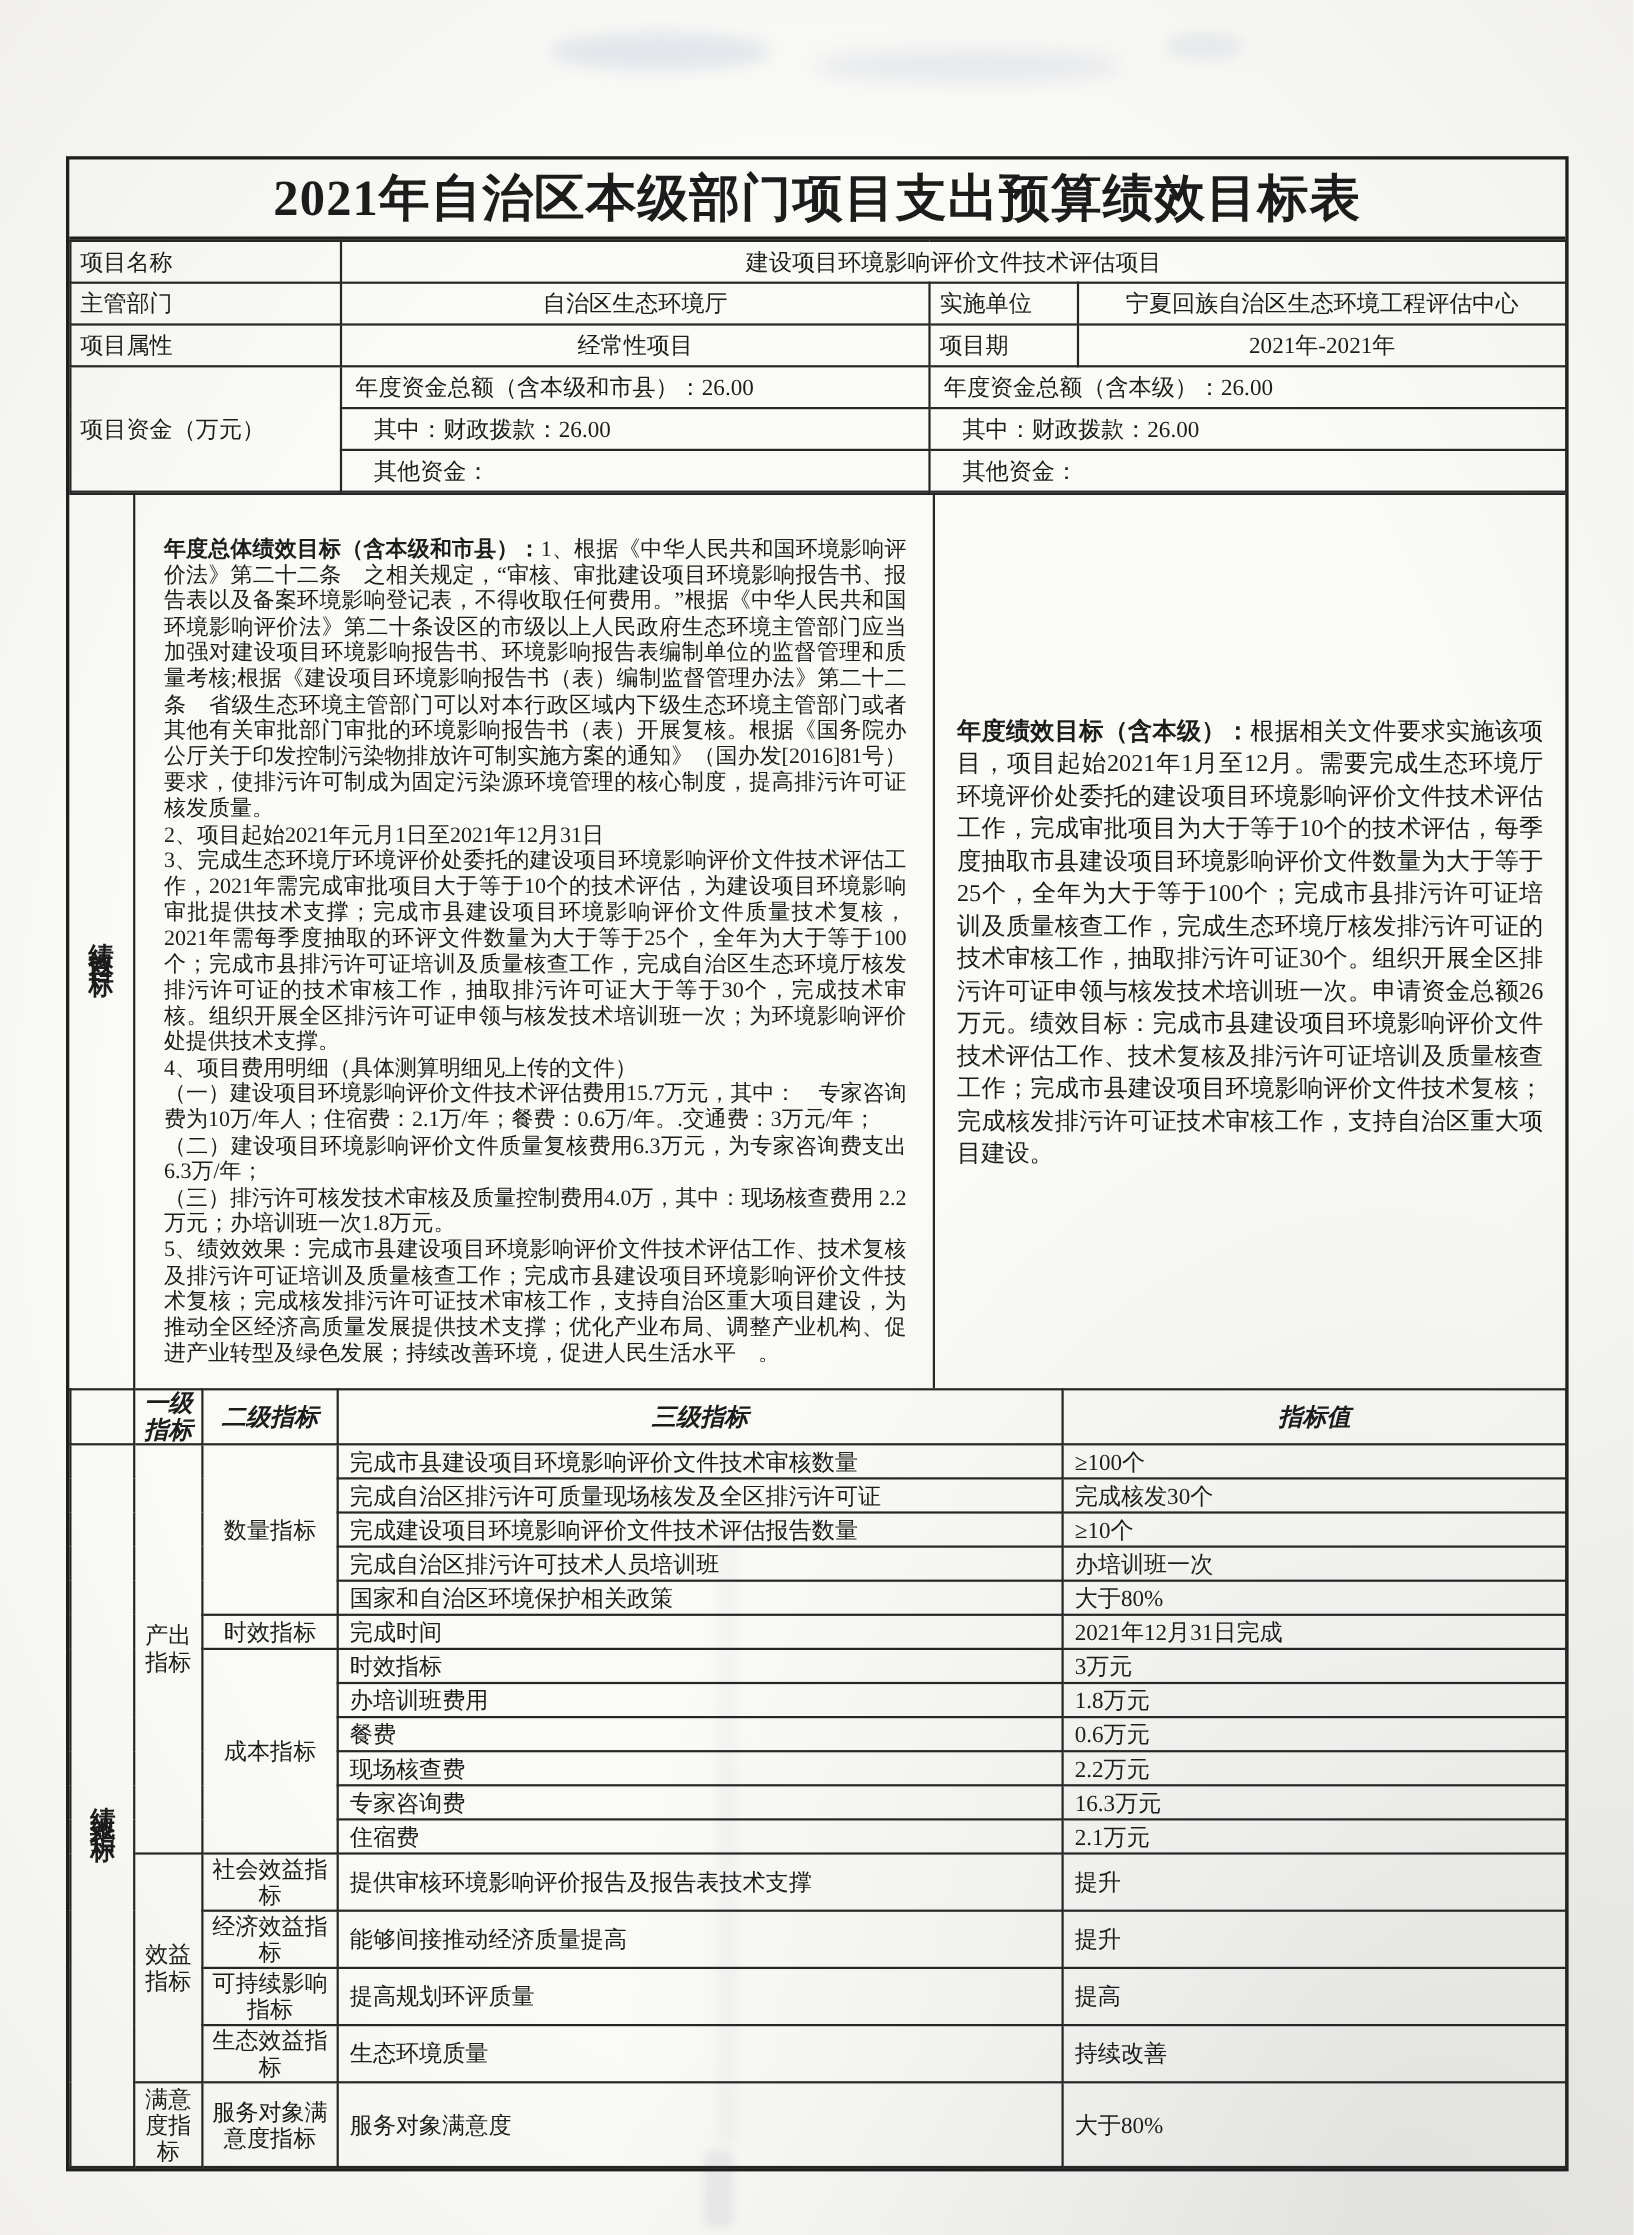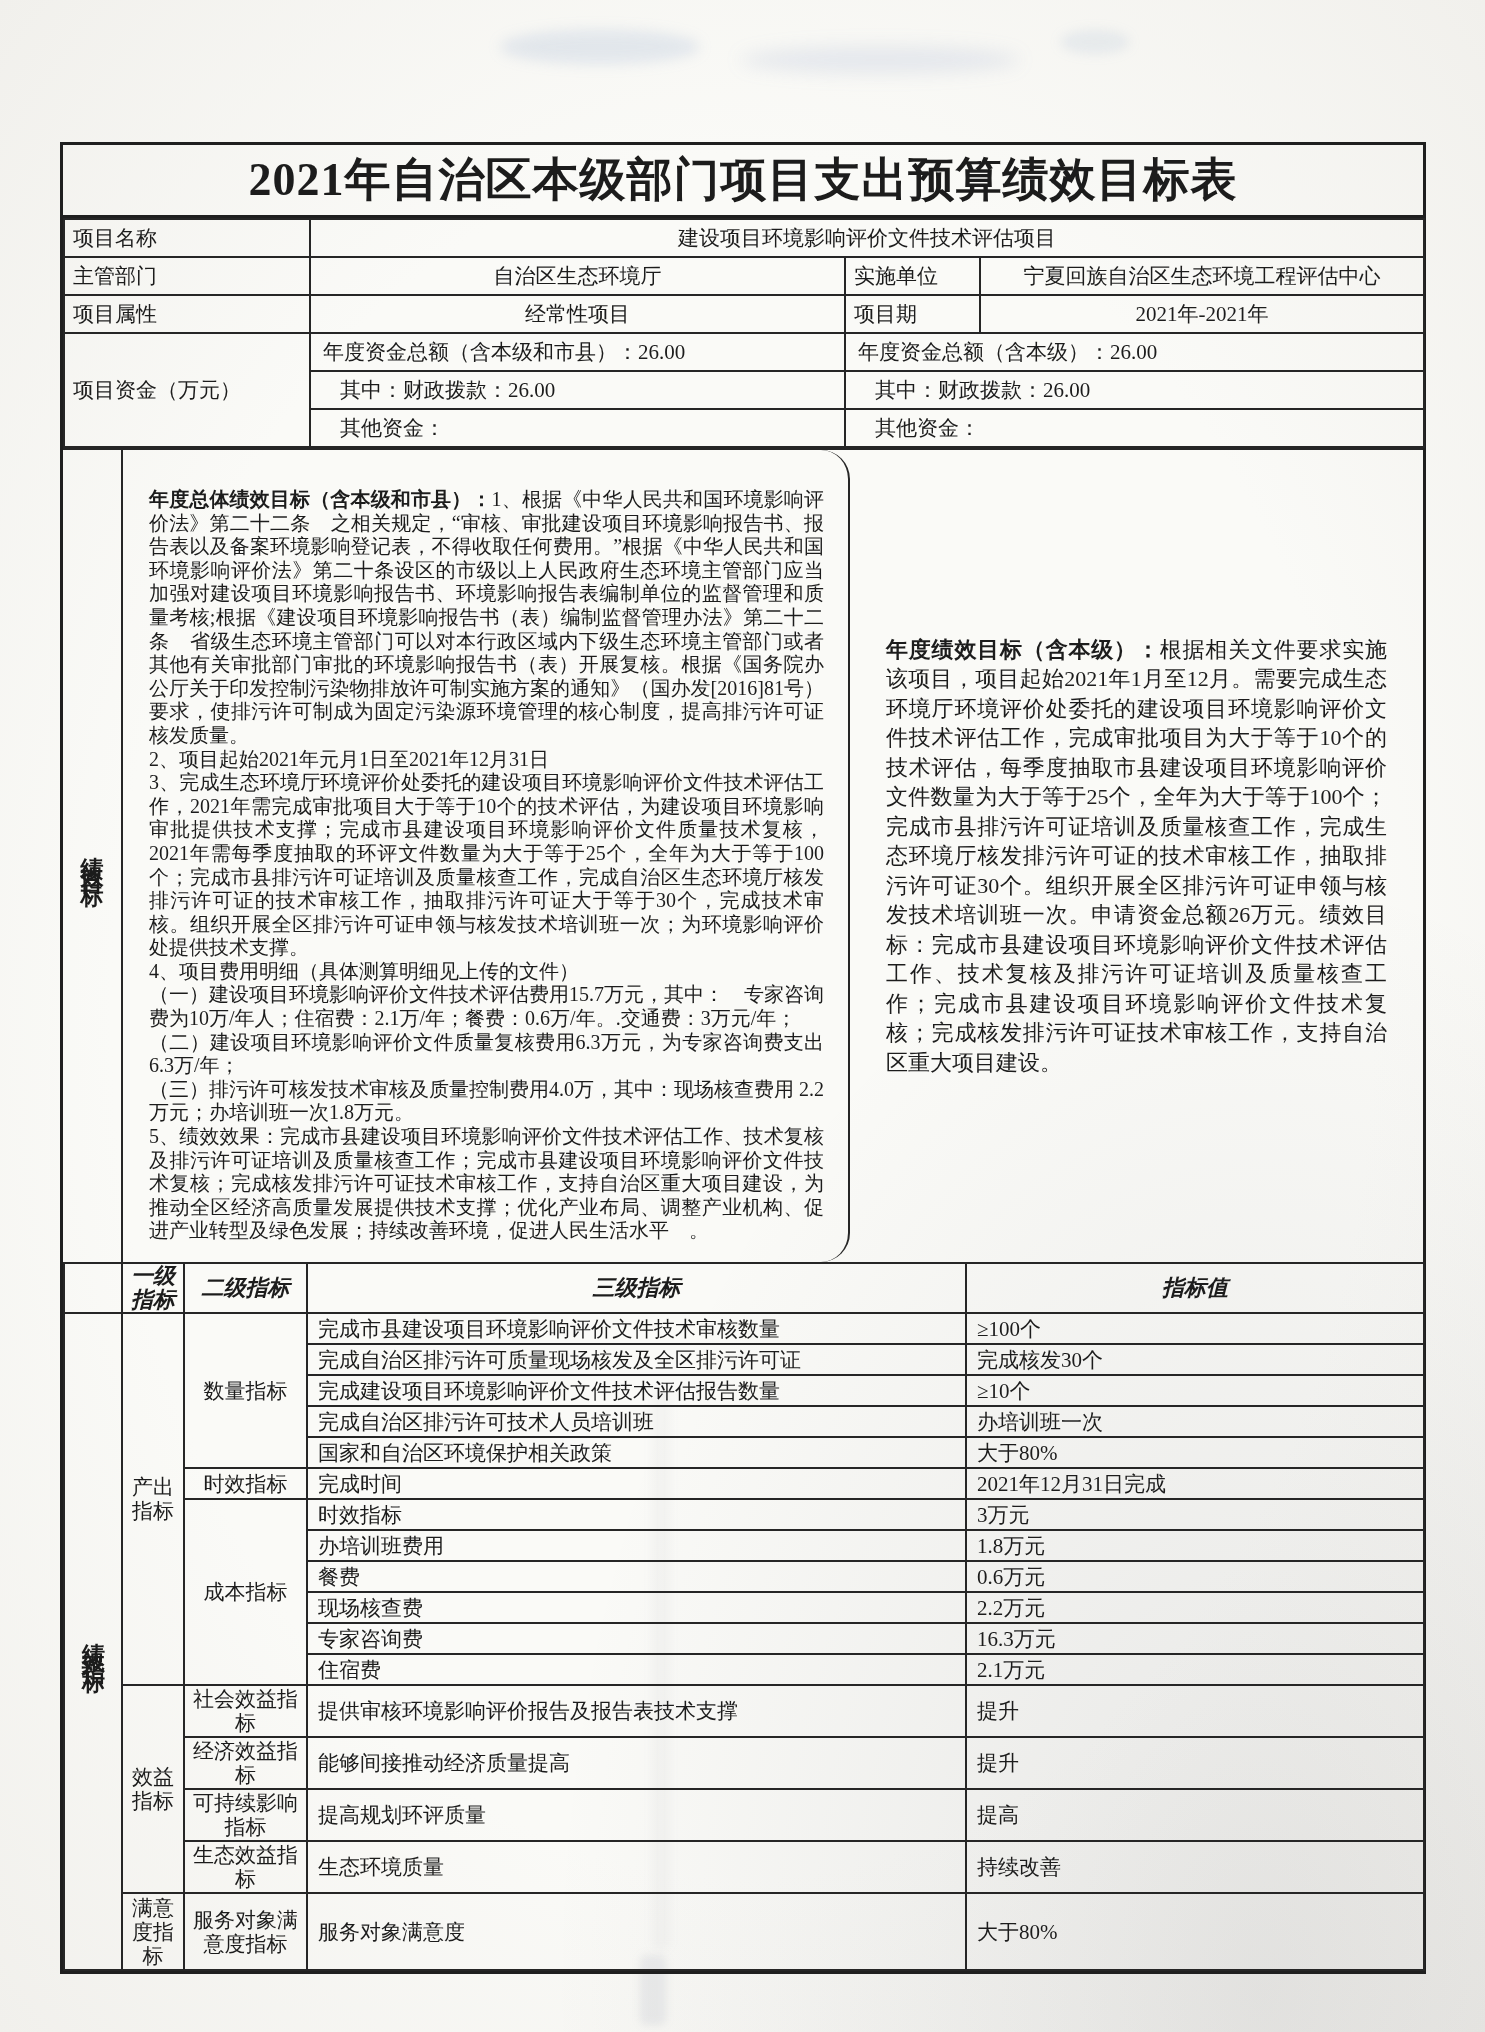--- a/index.html
+++ b/index.html
@@ -28,24 +28,24 @@
   td{border:2px solid #262626;font-size:21px;padding:0 8px;vertical-align:middle;overflow:hidden;}
   tr.hrow{height:38px;}
   .lbl{font-weight:normal;text-align:left;margin-top:46px;}
   .ctr{text-align:center;}
   .fund1{padding-left:12px;}
   .fund2{padding-left:29px;}
 
   .goals{display:flex;height:812px;border-top:2px solid #262626;}
   .goals .side{width:58px;border-right:2px solid #262626;display:flex;align-items:center;justify-content:center;}
   .vtext{writing-mode:vertical-lr;text-orientation:upright;font-weight:bold;font-size:23px;letter-spacing:9px;}
-  .goals .left{width:727px;border-right:2px solid #262626;padding:38px 24px 0 26px;box-sizing:border-box;font-size:20px;line-height:23.6px;border-radius:29px;}
+  .goals .left{width:727px;border-right:2px solid #262626;padding:38px 24px 0 26px;box-sizing:border-box;font-size:20px;line-height:23.6px;}
   .goals .left p{margin:0;text-align:justify;}
   .goals .right{flex:1;padding:0 20px;box-sizing:border-box;display:flex;align-items:center;font-size:22px;line-height:29.5px;}
-  .goals .right p{margin:16px;text-align:justify;}
+  .goals .right p{margin:0;text-align:justify;}
   .b{font-weight:bold;}
 
   .ind td{font-size:21px;line-height:24px;}
   .ind .h{font-weight:bold;text-align:center;font-size:22px;font-style:italic;}
   .ind .l1,.ind .l2{text-align:center;}
   .ind .l3,.ind .val{text-align:left;padding-left:10px;}
   .ind tr.r31{height:31px;}
   .ind tr.r52{height:52px;}
   .ind tr.r77{height:77px;}
   .ind tr.rh{height:50px;}

